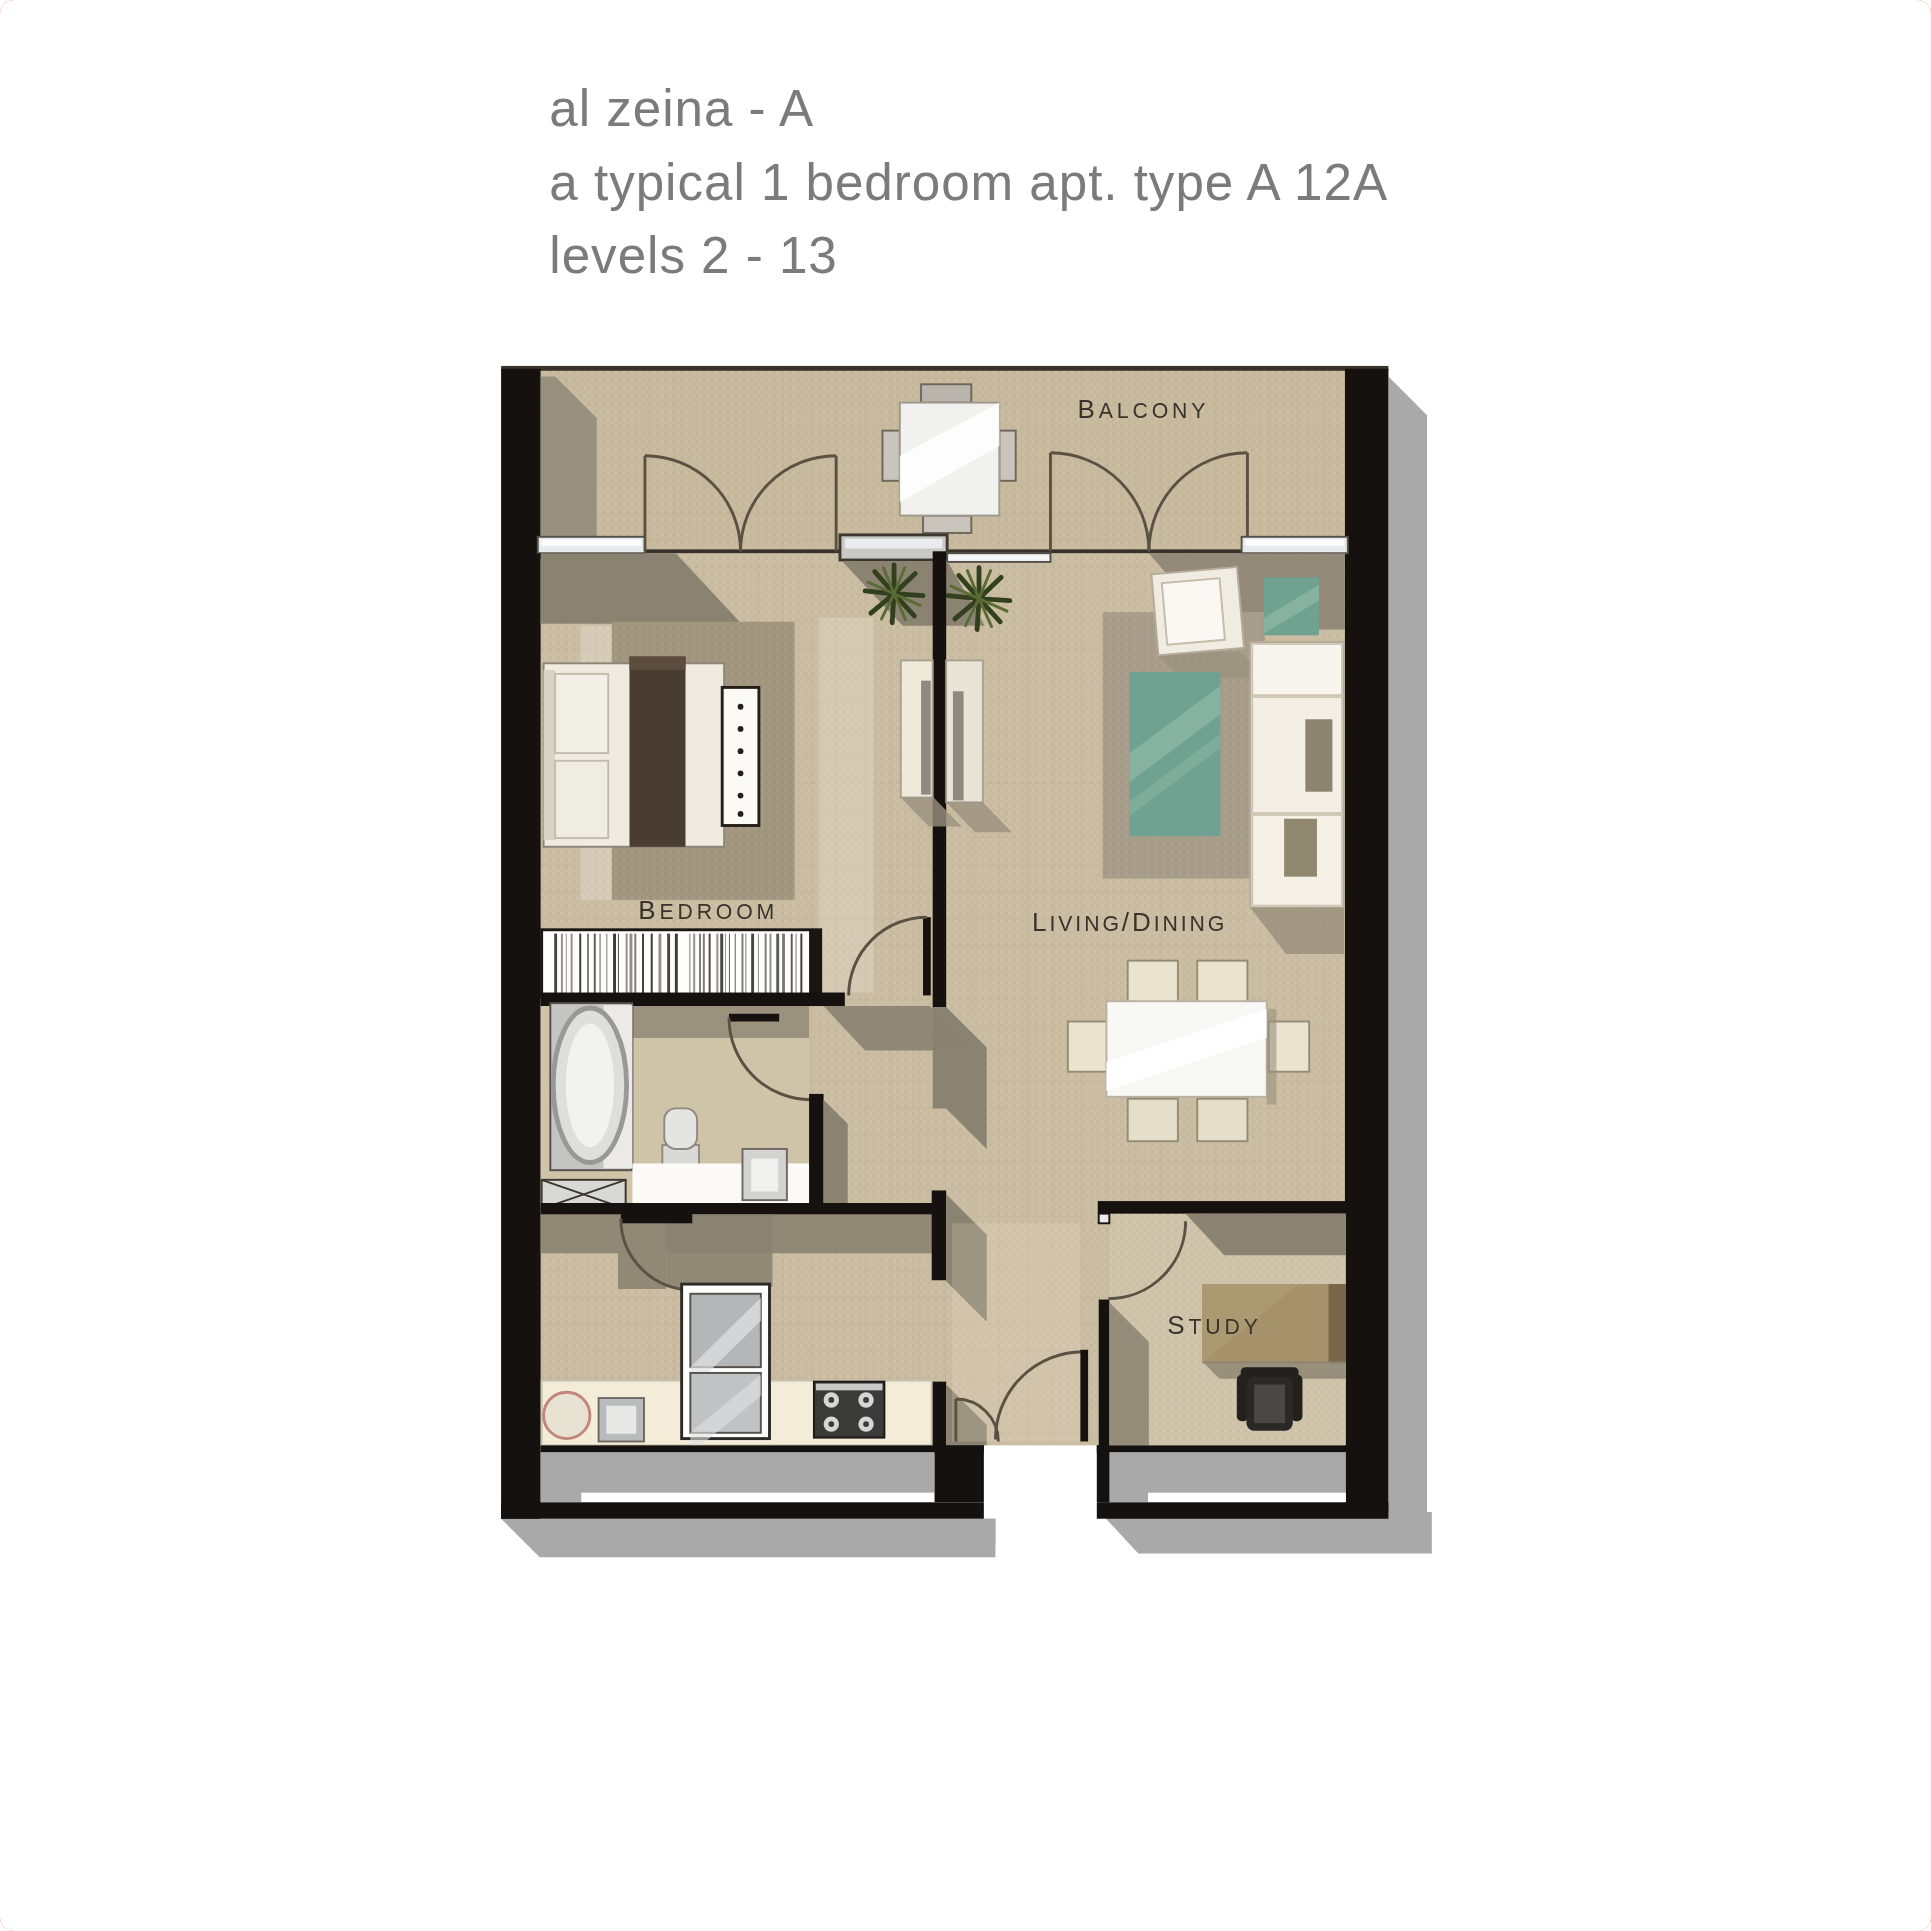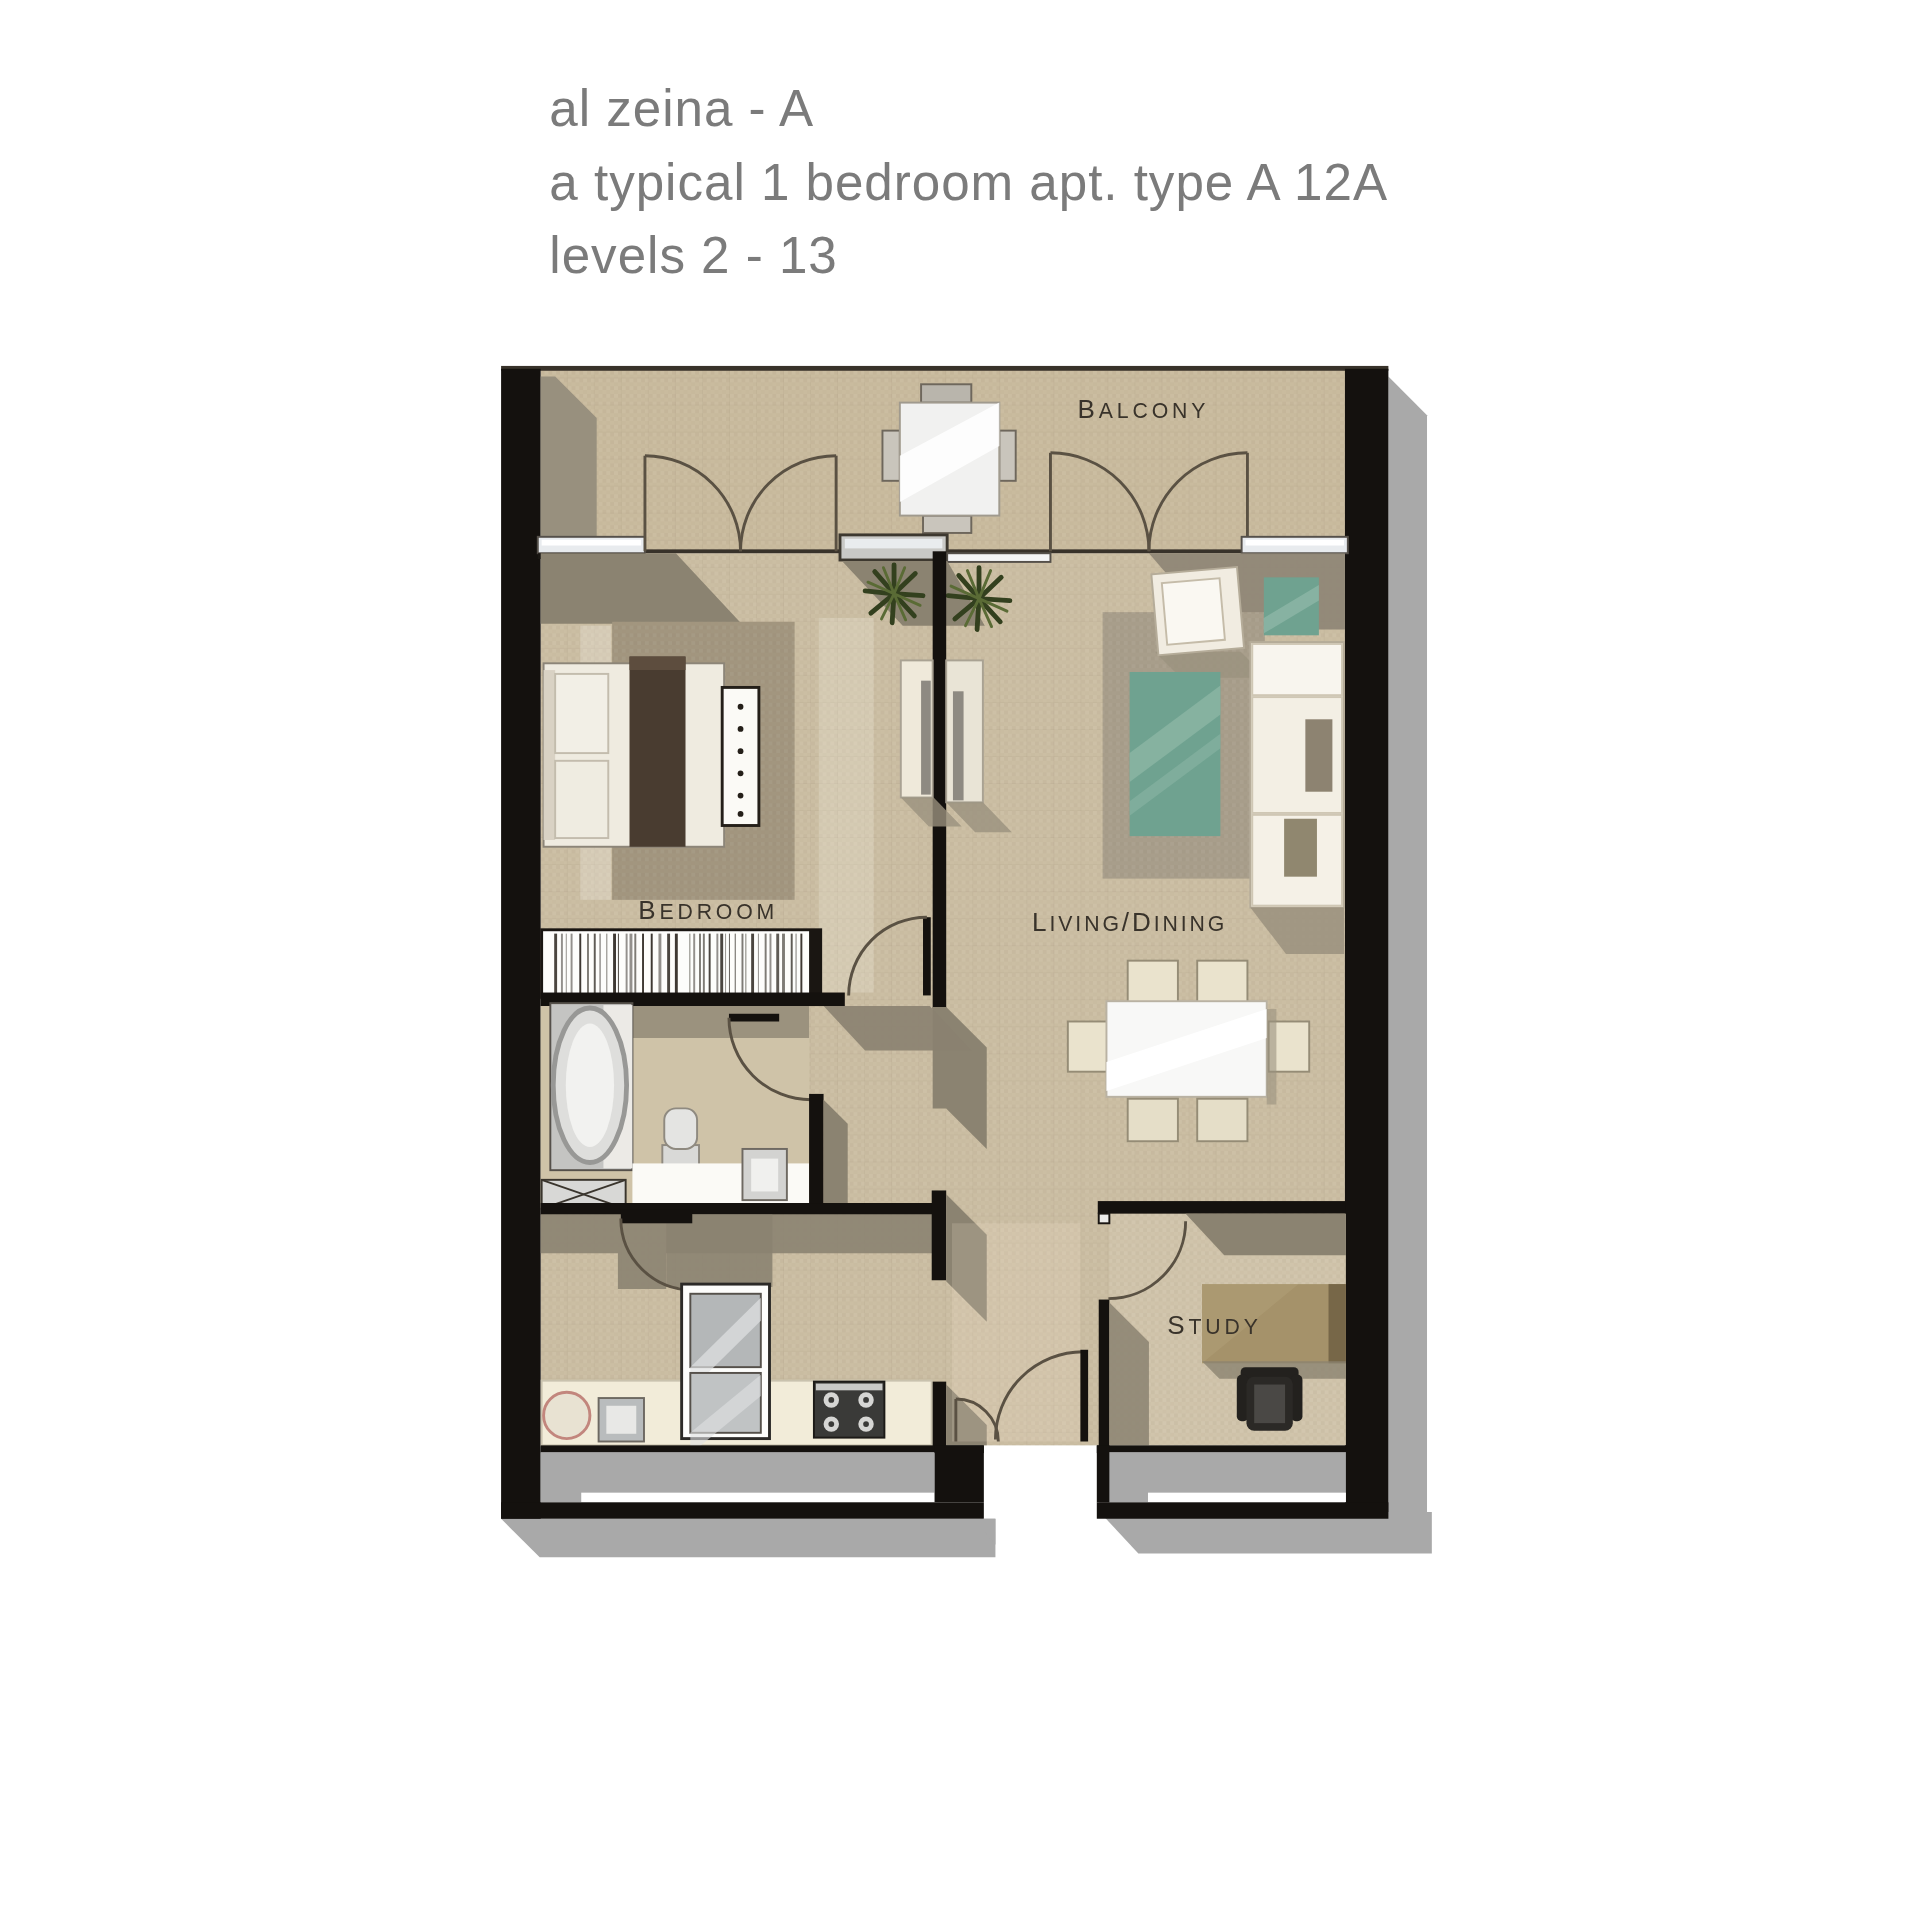--- a/index.html
+++ b/index.html
@@ -1,16 +1,16 @@
 <!DOCTYPE html>
 <html><head>
 <meta charset="utf-8">
 <style>
   html,body{margin:0;padding:0;background:#ffffff;}
-  .page{position:relative;width:1931px;height:1931px;background:#ef4444;overflow:hidden;}
+  .page{position:relative;width:1931px;height:1931px;background:#ef4444;overflow:hidden;border-radius:14px;}
   svg{display:block;}
   text{font-family:"Liberation Sans", sans-serif;}
   .lbl{font-family:"Liberation Serif", serif; fill:#39332b;}
 </style>
 </head>
 <body>
 <div class="page">
 <svg width="1931" height="1931" viewBox="0 0 2000 2000">
   <defs>
     <pattern id="floortex" width="8" height="8" patternUnits="userSpaceOnUse">

